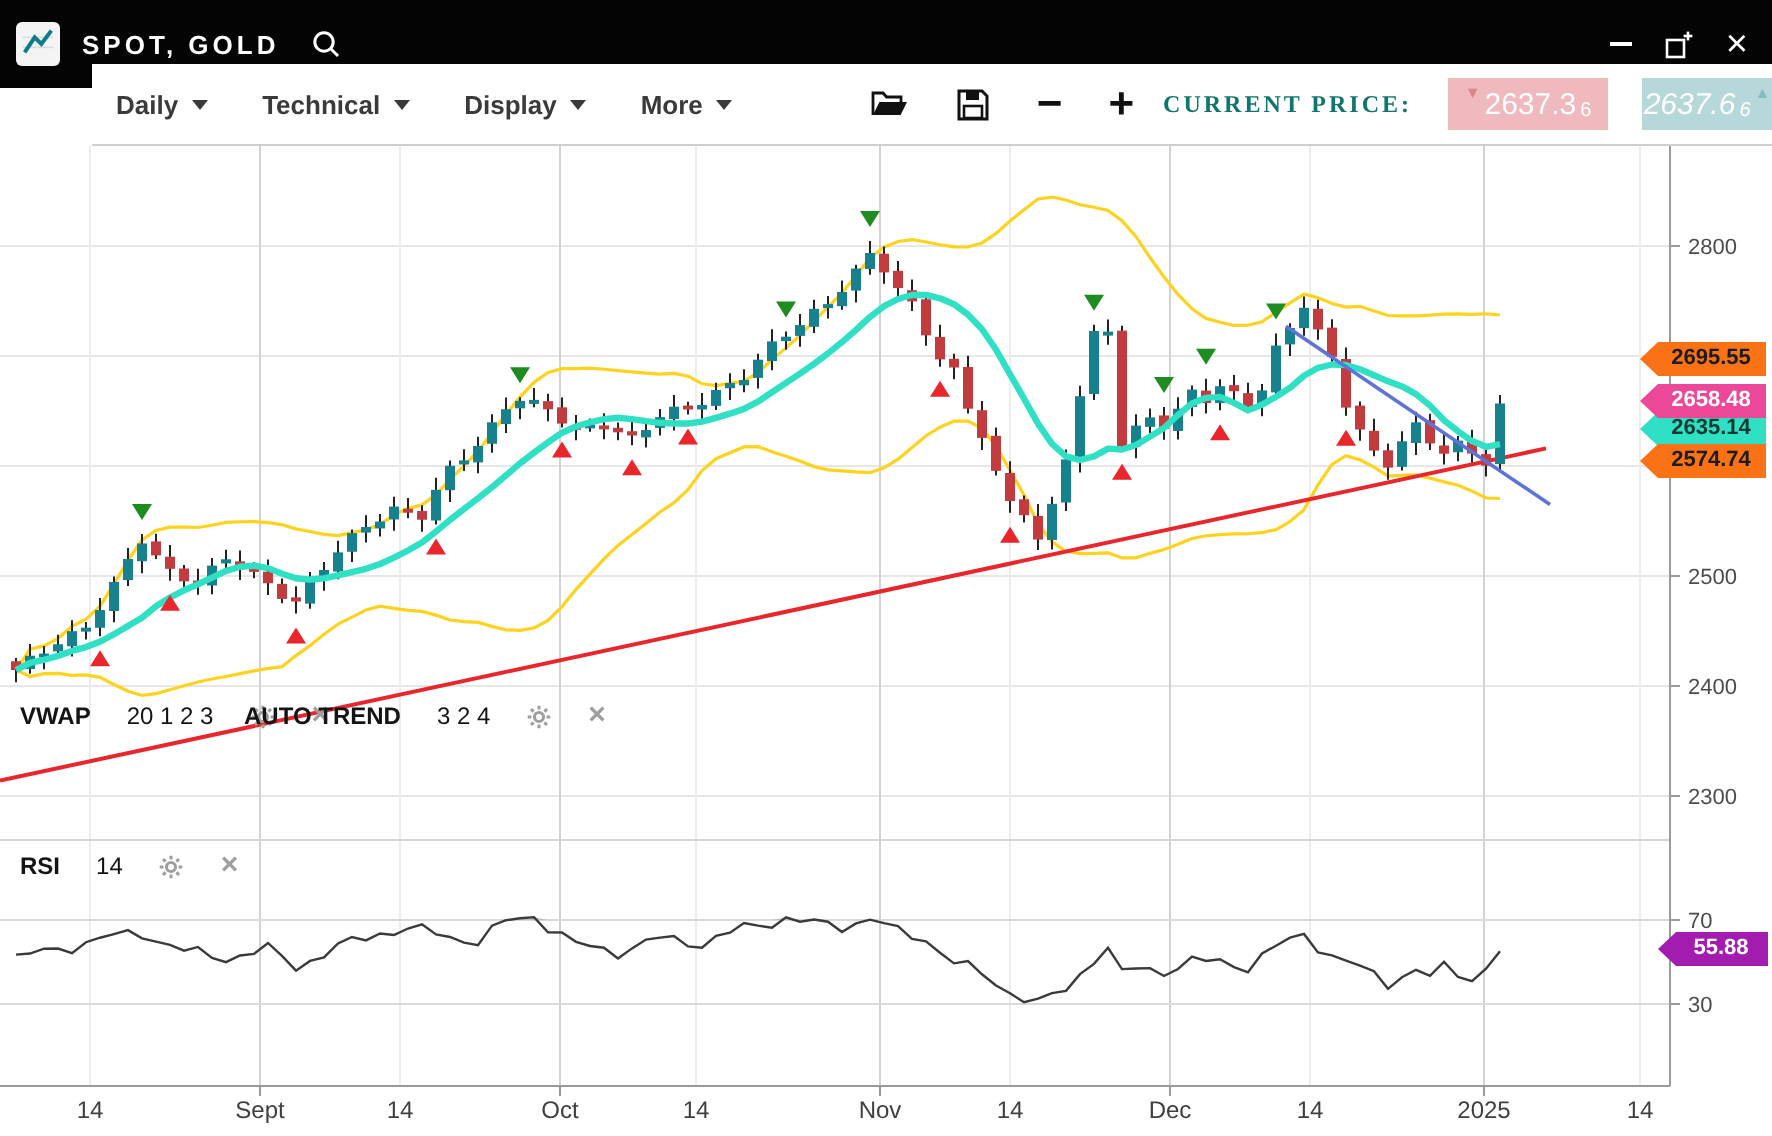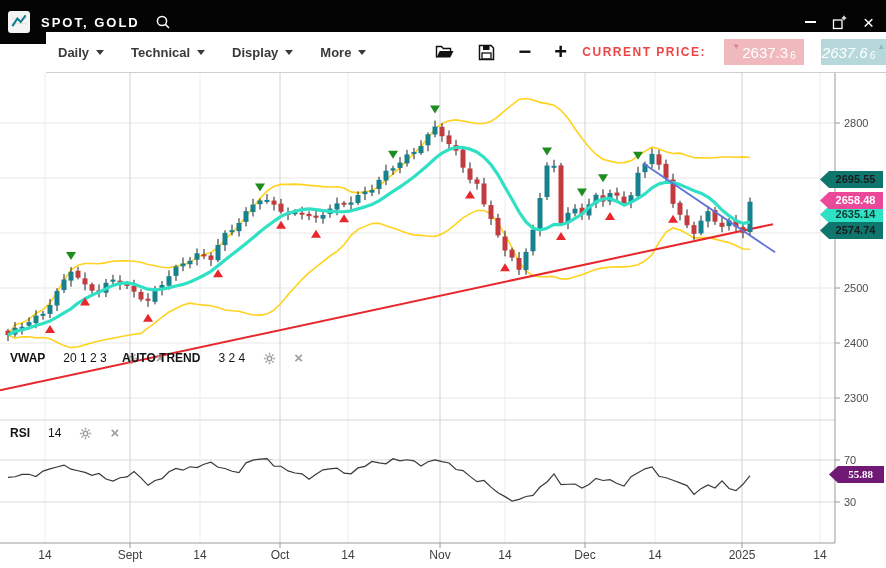--- a/index.html
+++ b/index.html
@@ -22,21 +22,21 @@
   .toolbar{position:absolute;top:32px;left:0;right:0;height:40px;background:#fff;
            border-bottom:1px solid #cfcfcf;display:flex;align-items:center;z-index:6;padding-left:12px;margin-left:46px;}
   .menu{display:flex;align-items:center;gap:7px;margin-right:27px;font-size:13px;font-weight:bold;
         color:#3a3a3a;cursor:pointer;}
   .caret{width:0;height:0;border-left:4px solid transparent;border-right:4px solid transparent;
          border-top:5px solid #3a3a3a;}
   .tool-icons{display:flex;align-items:center;gap:23px;margin-left:42px;}
   .tbtn{display:flex;align-items:center;cursor:pointer;}
   .zoom-glyph{font-size:22px;font-weight:bold;color:#111;line-height:20px;}
   .price-group{margin-left:auto;display:flex;align-items:center;height:100%;}
-  .cp-label{color:#ef4444;font-size:12px;font-weight:bold;letter-spacing:1.5px;margin-right:18px;}
+  .cp-label{color:#0f766e;font-size:12px;font-weight:bold;letter-spacing:1.5px;margin-right:18px;font-family:Liberation Serif, serif;}
   .cp-badge{height:26px;display:flex;align-items:center;justify-content:center;color:#fff;
             font-size:15px;gap:2px;}
   .cp-badge .pip{font-size:10px;align-self:flex-end;margin-bottom:4px;}
   .cp-badge .arr{font-size:8px;align-self:flex-start;margin-top:3px;}
   .bid{width:80px;background:#efb9bd;margin-right:17px;}
   .bid .arr{color:#d8868d;}
   .ask{width:65px;background:#b6d8db;font-style:italic;}
   .ask .arr{color:#86bbc0;}
 
   
@@ -45,28 +45,28 @@
   .x-icon{color:#9e9e9e;font-weight:bold;font-size:15px;line-height:12px;cursor:pointer;}
   .gear{cursor:pointer;display:block;}
   #vwap-row{left:10px;top:351px;}
   #atrend-row{left:122px;top:351px;}
   #rsi-row{left:10px;top:426px;}
 
   
   .pbadge{position:absolute;left:820px;width:63px;height:17px;line-height:17px;font-size:11px;
           font-weight:bold;text-align:center;z-index:4;box-sizing:border-box;padding-left:8px;
           clip-path:polygon(9px 0,100% 0,100% 100%,9px 100%,0 50%);}
-  .pbadge.yellow{background:#0f766e;color:#1c1c1c;text-align:center;}
+  .pbadge.yellow{background:#f97316;color:#1c1c1c;text-align:center;}
   .pbadge.purple{background:#ec4899;color:#fff;}
   .pbadge.cyan{background:#2fe0c4;color:#0b3b33;}
   #badge-upper{top:171px;}
   #badge-close{top:192px;z-index:5;}
   #badge-vwap{top:206px;}
   #badge-lower{top:222px;}
-  #badge-rsi{top:466px;left:829px;width:55px;background:#701a75;color:#fff;font-family:Liberation Serif, serif;}
+  #badge-rsi{top:466px;left:829px;width:55px;background:#a21caf;color:#fff;}
 </style>
 </head>
 <body>
 
 <div class="app">
 
   <svg id="chart-svg" width="886" height="568" viewBox="0 0 886 568" style="position:absolute;left:0;top:0;z-index:1">
       <defs>
         <clipPath id="plotclip">
           <rect x="0" y="73" width="835" height="470"></rect>

